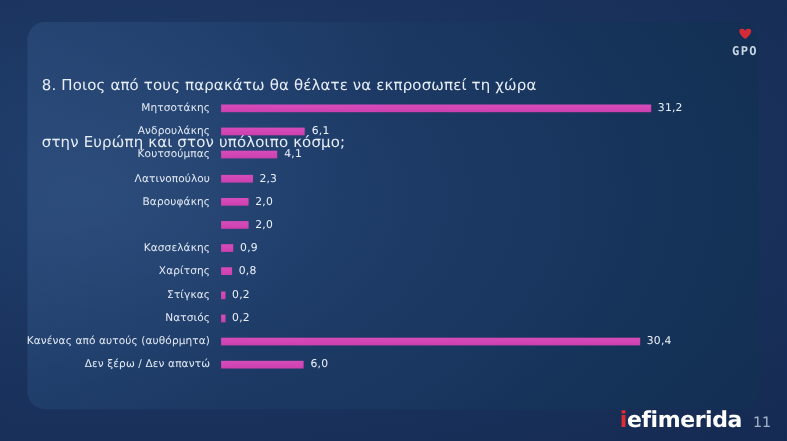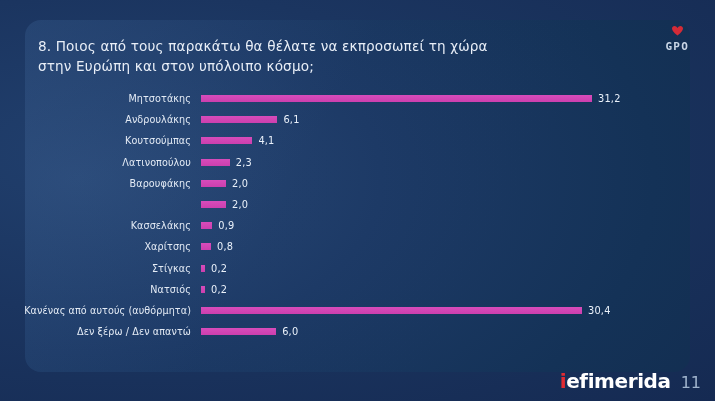--- a/index.html
+++ b/index.html
@@ -70,21 +70,21 @@
     left: 38px;
     top: 36px;
     width: 560px;
     font-size: 13.6px;
     line-height: 20px;
     color: #e8eef7;
     font-weight: 400;
     letter-spacing: 0.15px;
     z-index: 5;
   }
-  #title .line { display: block; white-space: nowrap; }
+  #title .line { display: block; white-space: nowrap; margin-top: 32px; }
 
   
   #chart {
     position: absolute;
     left: 0;
     top: 88px;
     width: 665px;
     z-index: 5;
   }
   .row {
@@ -141,21 +141,21 @@
   }
   #brand {
     font-size: 20px;
     font-weight: bold;
     letter-spacing: -0.4px;
     color: #ffffff;
     font-family: "DejaVu Sans", "Liberation Sans", sans-serif;
   }
   #brand .red { color: #e02b32; }
   #page-num {
-    font-size: 16px;
+    font-size: 13px;
     color: #9fb3cc;
   }
 </style>
 </head>
 <body>
 
 <div id="slide">
   <div id="card"></div>
 
   <div id="gpo-logo">

